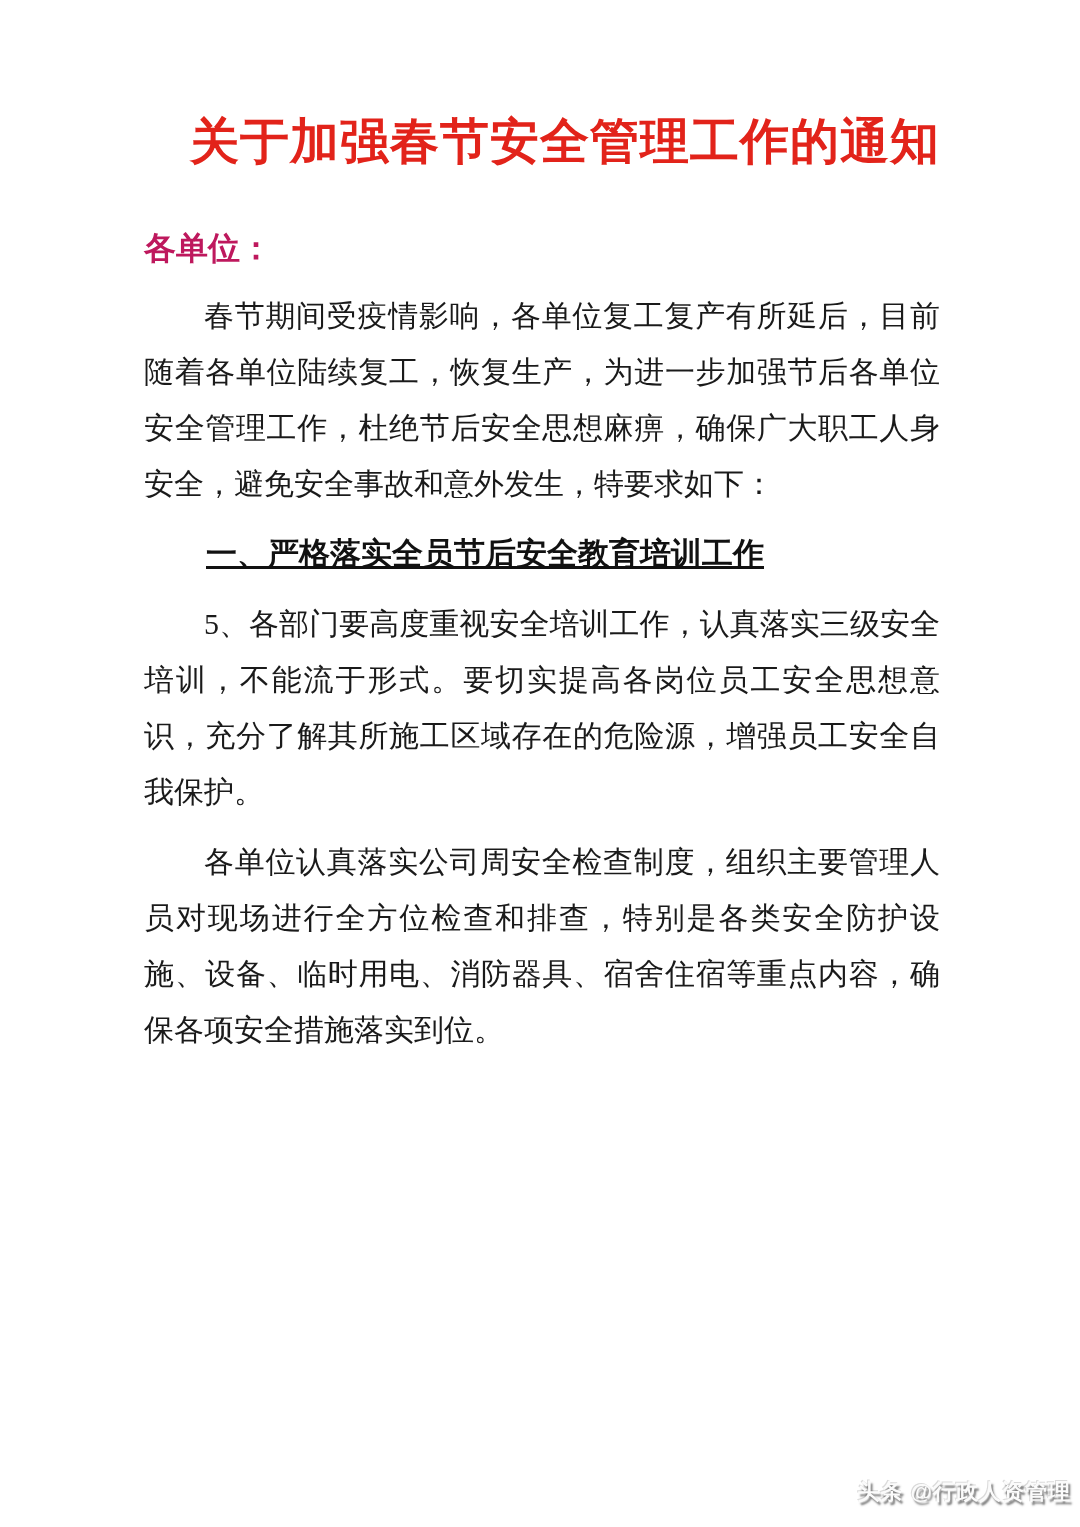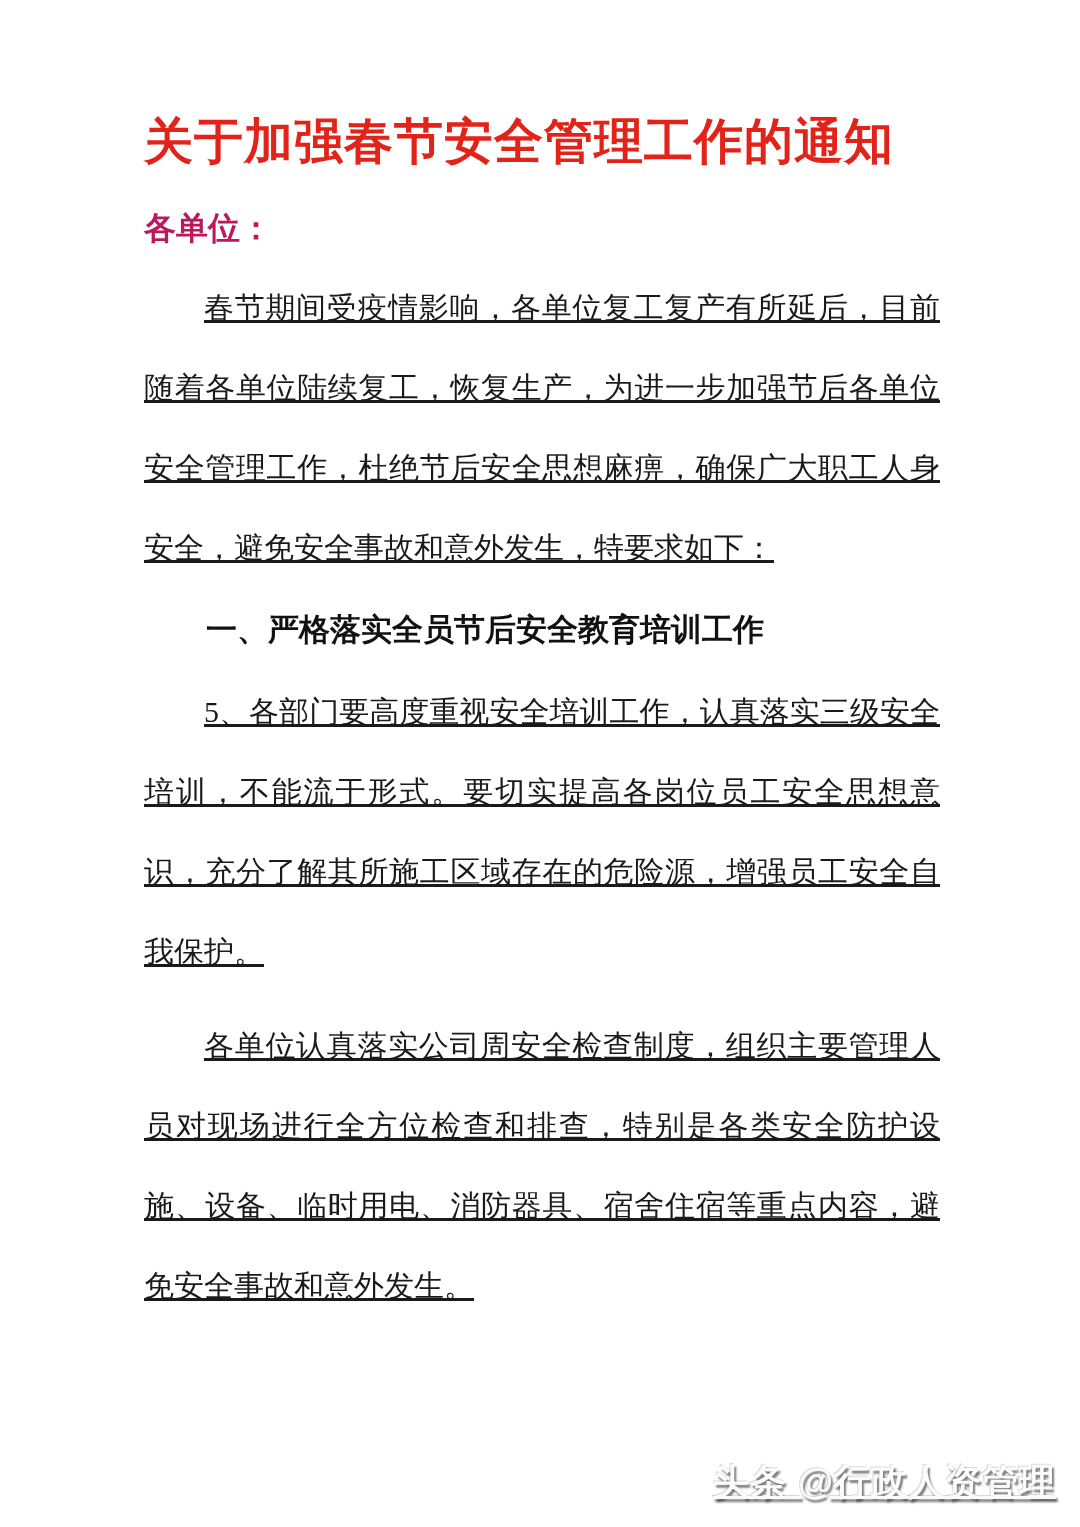--- a/index.html
+++ b/index.html
@@ -16,81 +16,80 @@
     position: absolute;
     inset: 0;
     background: #ffffff;
     padding: 108px 140px 0 144px;
   }
   .title {
     font-family: "Liberation Sans", "DejaVu Sans", sans-serif;
     font-weight: 800;
     font-size: 49px;
     line-height: 66px;
-    text-align: left;
+    text-align: right;
     color: #e2231a;
     letter-spacing: 1px;
-    margin-bottom: 32px;
+    margin-bottom: 52px;
   }
   .salutation {
     font-family: "Liberation Sans", "DejaVu Sans", sans-serif;
     font-weight: 600;
     font-size: 32px;
     line-height: 44px;
     margin-bottom: 18px;
     color: #be185d;
   }
   .para {
     font-size: 30px;
-    line-height: 80px;
+    line-height: 56px;
     text-align: justify;
     text-indent: 2em;
     margin-bottom: 14px;
     color: #1a1a1a;
-    text-decoration: underline;
   }
   .heading {
     font-family: "Liberation Sans", "DejaVu Sans", sans-serif;
     font-weight: 700;
     font-size: 31px;
     line-height: 56px;
     text-indent: 2em;
     margin: 4px 0 14px 0;
     color: #111111;
+    text-decoration: underline;
   }
   .watermark {
     position: absolute;
-    right: 24px;
+    right: 9px;
     bottom: 20px;
     font-family: "Liberation Sans", "DejaVu Sans", sans-serif;
     font-weight: 700;
-    font-size: 36px;
+    font-size: 22px;
     letter-spacing: 1px;
     color: #fbfbfb;
     text-shadow:
       2px 3px 2px rgba(70, 70, 70, 0.70),
       -1px -1px 0 rgba(150, 150, 150, 0.35);
-    text-decoration: underline;
   }
 </style>
 </head>
 <body>
 
 <div class="page">
 
   <h1 class="title">关于加强春节安全管理工作的通知</h1>
 
   <p class="salutation">各单位：</p>
 
   <p class="para">春节期间受疫情影响，各单位复工复产有所延后，目前随着各单位陆续复工，恢复生产，为进一步加强节后各单位安全管理工作，杜绝节后安全思想麻痹，确保广大职工人身安全，避免安全事故和意外发生，特要求如下：</p>
 
   <p class="heading">一、严格落实全员节后安全教育培训工作</p>
 
 
 
   <p class="para">5、各部门要高度重视安全培训工作，认真落实三级安全培训，不能流于形式。要切实提高各岗位员工安全思想意识，充分了解其所施工区域存在的危险源，增强员工安全自我保护。</p>
 
 
-  <p class="para">各单位认真落实公司周安全检查制度，组织主要管理人员对现场进行全方位检查和排查，特别是各类安全防护设施、设备、临时用电、消防器具、宿舍住宿等重点内容，避免安全事故和意外发生。</p>
+  <p class="para">各单位认真落实公司周安全检查制度，组织主要管理人员对现场进行全方位检查和排查，特别是各类安全防护设施、设备、临时用电、消防器具、宿舍住宿等重点内容，确保各项安全措施落实到位。</p>
 
   <div class="watermark">头条 @行政人资管理</div>
 
 </div>
 
 </body></html>

